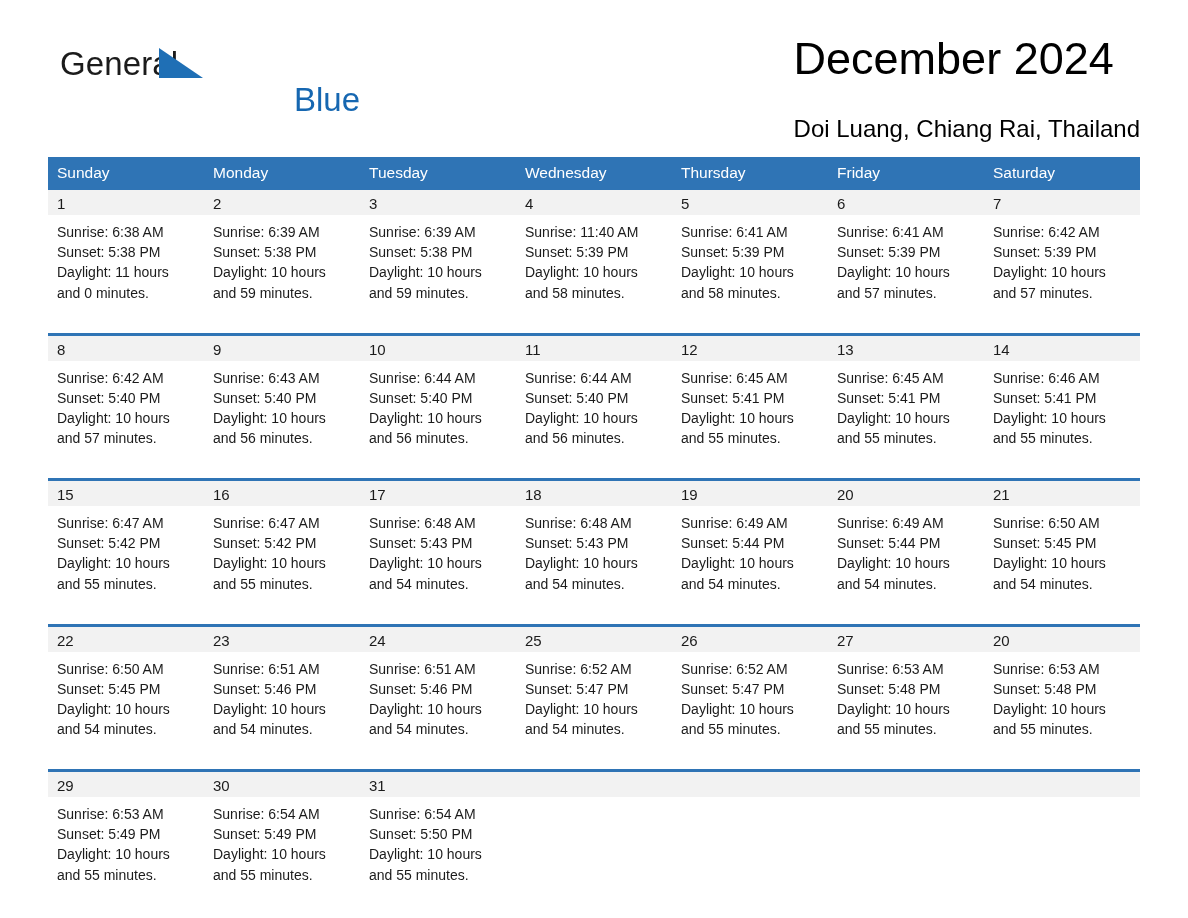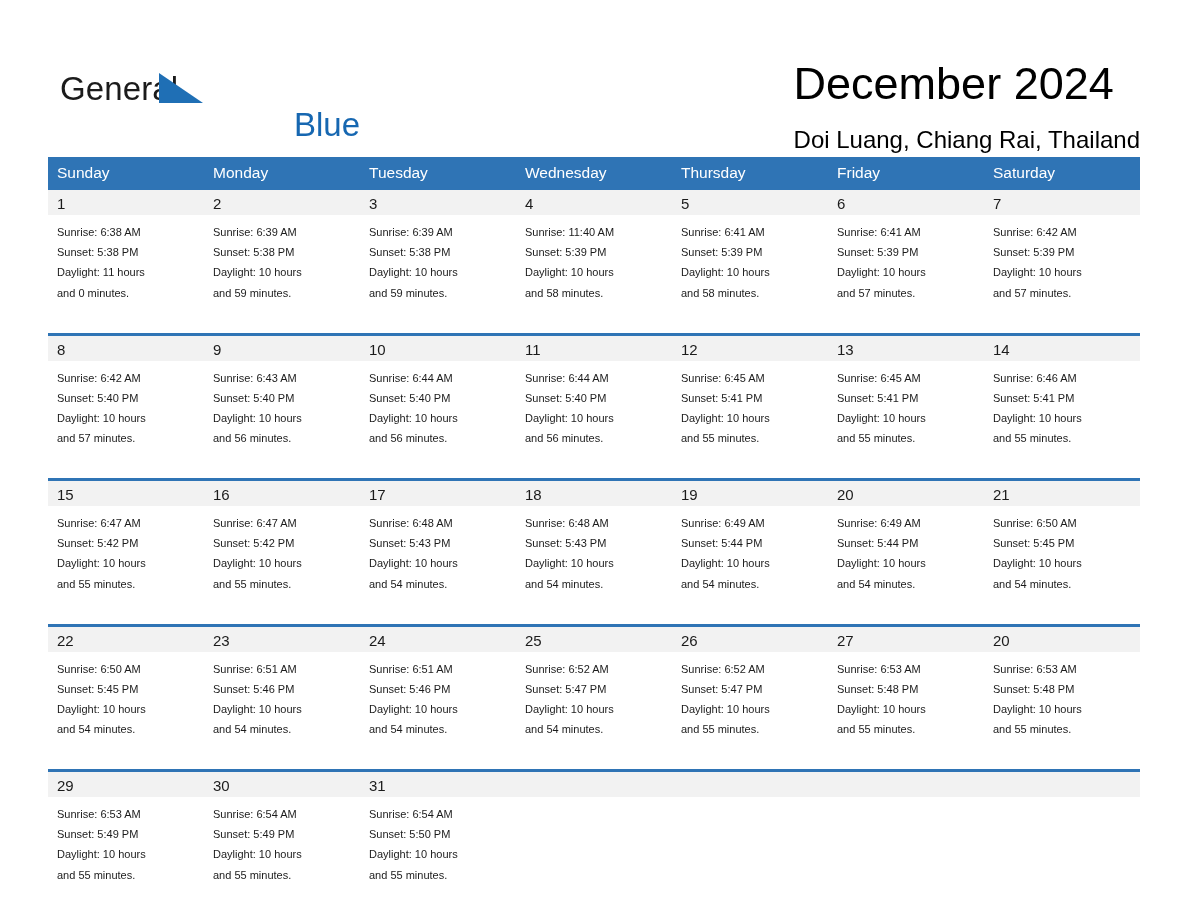--- a/index.html
+++ b/index.html
@@ -14,21 +14,21 @@
     position: relative;
     width: 1188px;
     height: 918px;
     background: #ffffff;
   }
 
   
   .header {
     position: absolute;
     left: 48px;
-    top: 56px;
+    top: 31px;
     right: 48px;
     height: 112px;
   }
   .logo {
     position: absolute;
     left: 12px;
     top: 14px;
     width: 300px;
     height: 80px;
   }
@@ -68,21 +68,21 @@
     text-align: left;
   }
   .month-title {
     font-size: 45px;
     line-height: 56px;
     font-weight: 400;
     color: #000000;
     white-space: nowrap;
   }
   .location {
-    margin-top: 14px;
+    margin-top: 28px;
     font-size: 24px;
     line-height: 28px;
     font-weight: 400;
     color: #000000;
     white-space: nowrap;
   }
 
   
   .calendar {
     position: absolute;
@@ -119,21 +119,21 @@
     background: #f2f2f2;
     height: 25px;
     padding: 3px 0 0 9px;
     font-size: 15px;
     line-height: 21px;
     color: #1b1b1b;
   }
   .daycell.empty .daynum-band { background: #f2f2f2; }
   .info {
     padding: 7px 8px 0 9px;
-    font-size: 11px;
+    font-size: 14px;
     line-height: 20.2px;
     color: #1b1b1b;
   }
   .info div { white-space: nowrap; }
   .spacer-row td { height: 12px; border: none; padding: 0; }
 </style>
 </head>
 <body>
 
 <div class="page">

